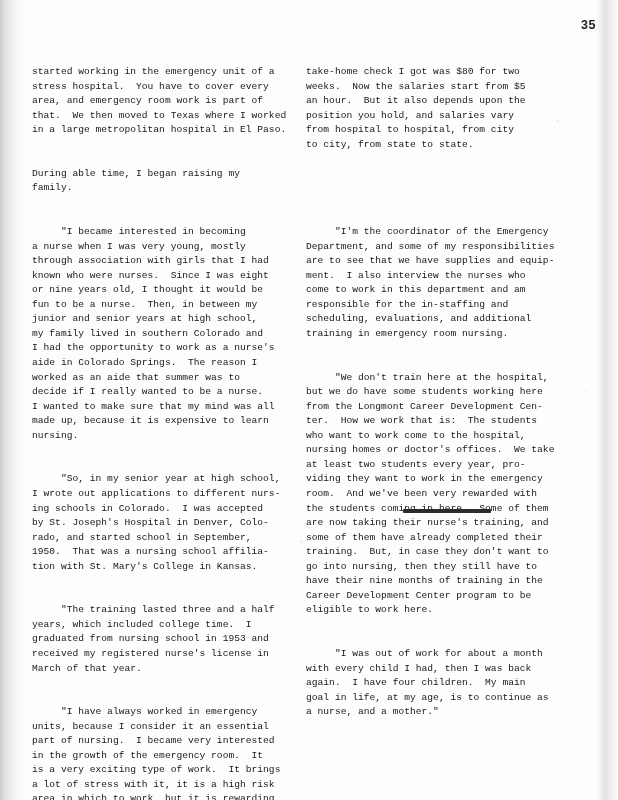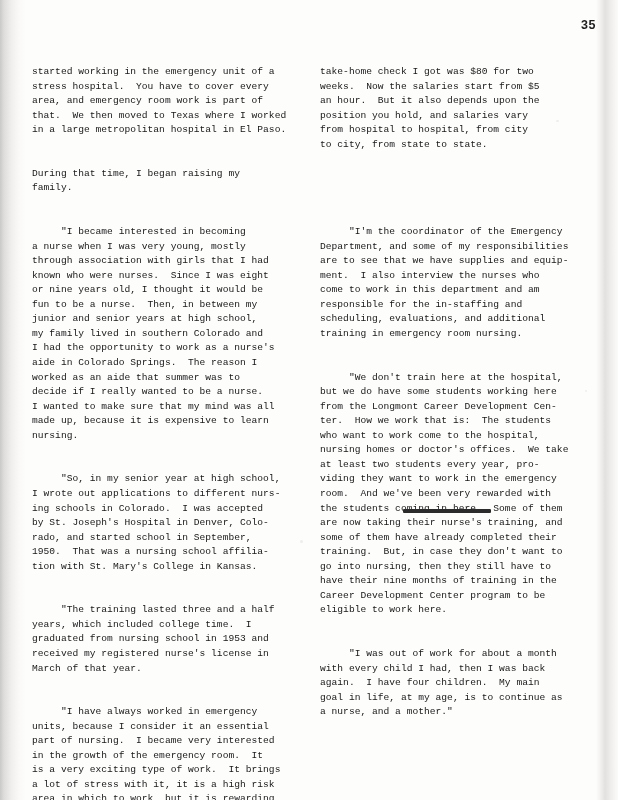--- a/index.html
+++ b/index.html
@@ -66,21 +66,21 @@
     position: absolute;
     top: 36px;
     width: 268px;
     font-size: 9.6px;
     line-height: 14.55px;
     color: #171717;
     letter-spacing: 0.02px;
     white-space: pre;
   }
   #col-left  { left: 32px; }
-  #col-right { left: 320px; }
+  #col-right { left: 306px; }
 
   .para {
     margin: 0;
     padding: 0;
     white-space: pre;
   }
   .para + .para { margin-top: 0; }
 
   .spacer-line { height: 14.55px; }
 
@@ -107,21 +107,21 @@
   <div class="scan-speck" style="left:585px;top:390px;width:2px;height:2px;"></div>
 
   <div id="page-number">35</div>
 
   <div class="column" id="col-left">
     <p class="para">started working in the emergency unit of a
 stress hospital.  You have to cover every
 area, and emergency room work is part of
 that.  We then moved to Texas where I worked
 in a large metropolitan hospital in El Paso.</p>
-    <p class="para">During that time, I began raising my
+    <p class="para">During able time, I began raising my
 family.</p>
     <p class="para">     "I became interested in becoming
 a nurse when I was very young, mostly
 through association with girls that I had
 known who were nurses.  Since I was eight
 or nine years old, I thought it would be
 fun to be a nurse.  Then, in between my
 junior and senior years at high school,
 my family lived in southern Colorado and
 I had the opportunity to work as a nurse's

